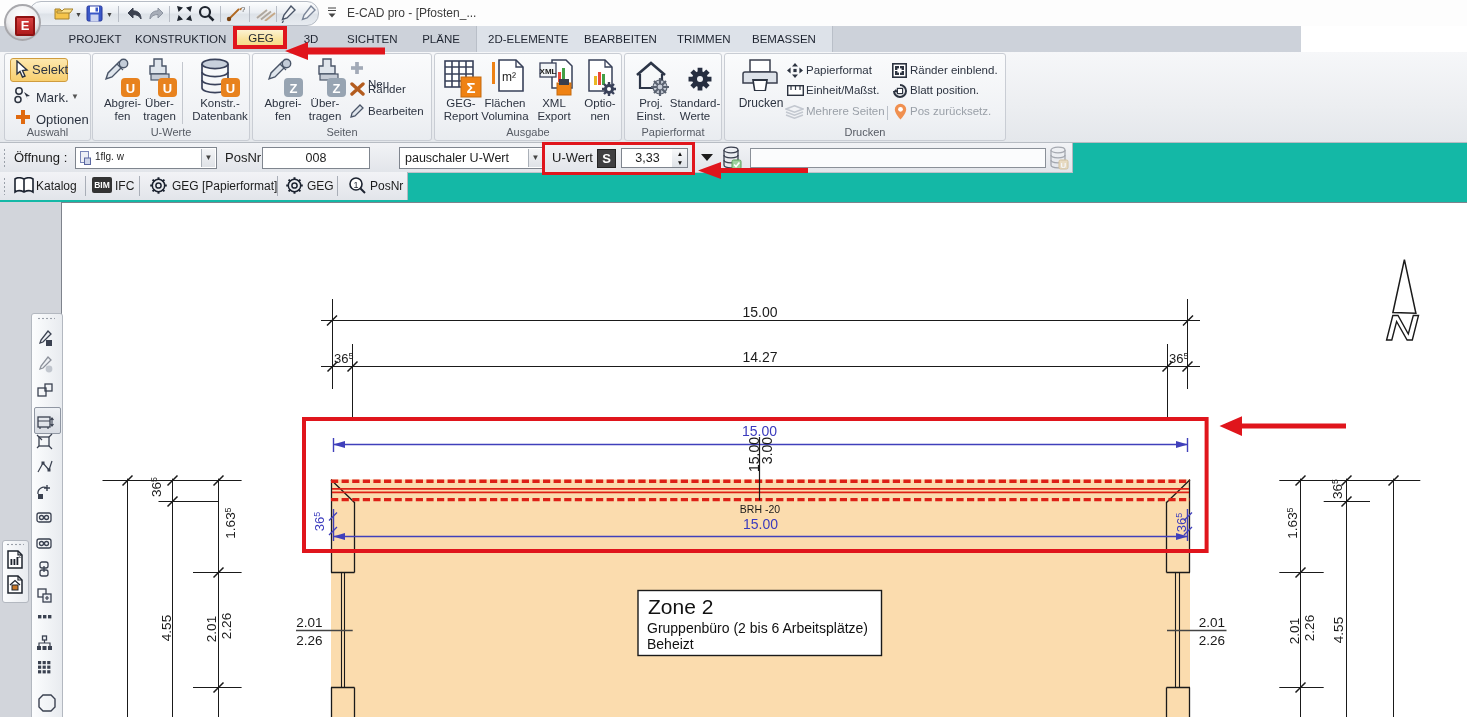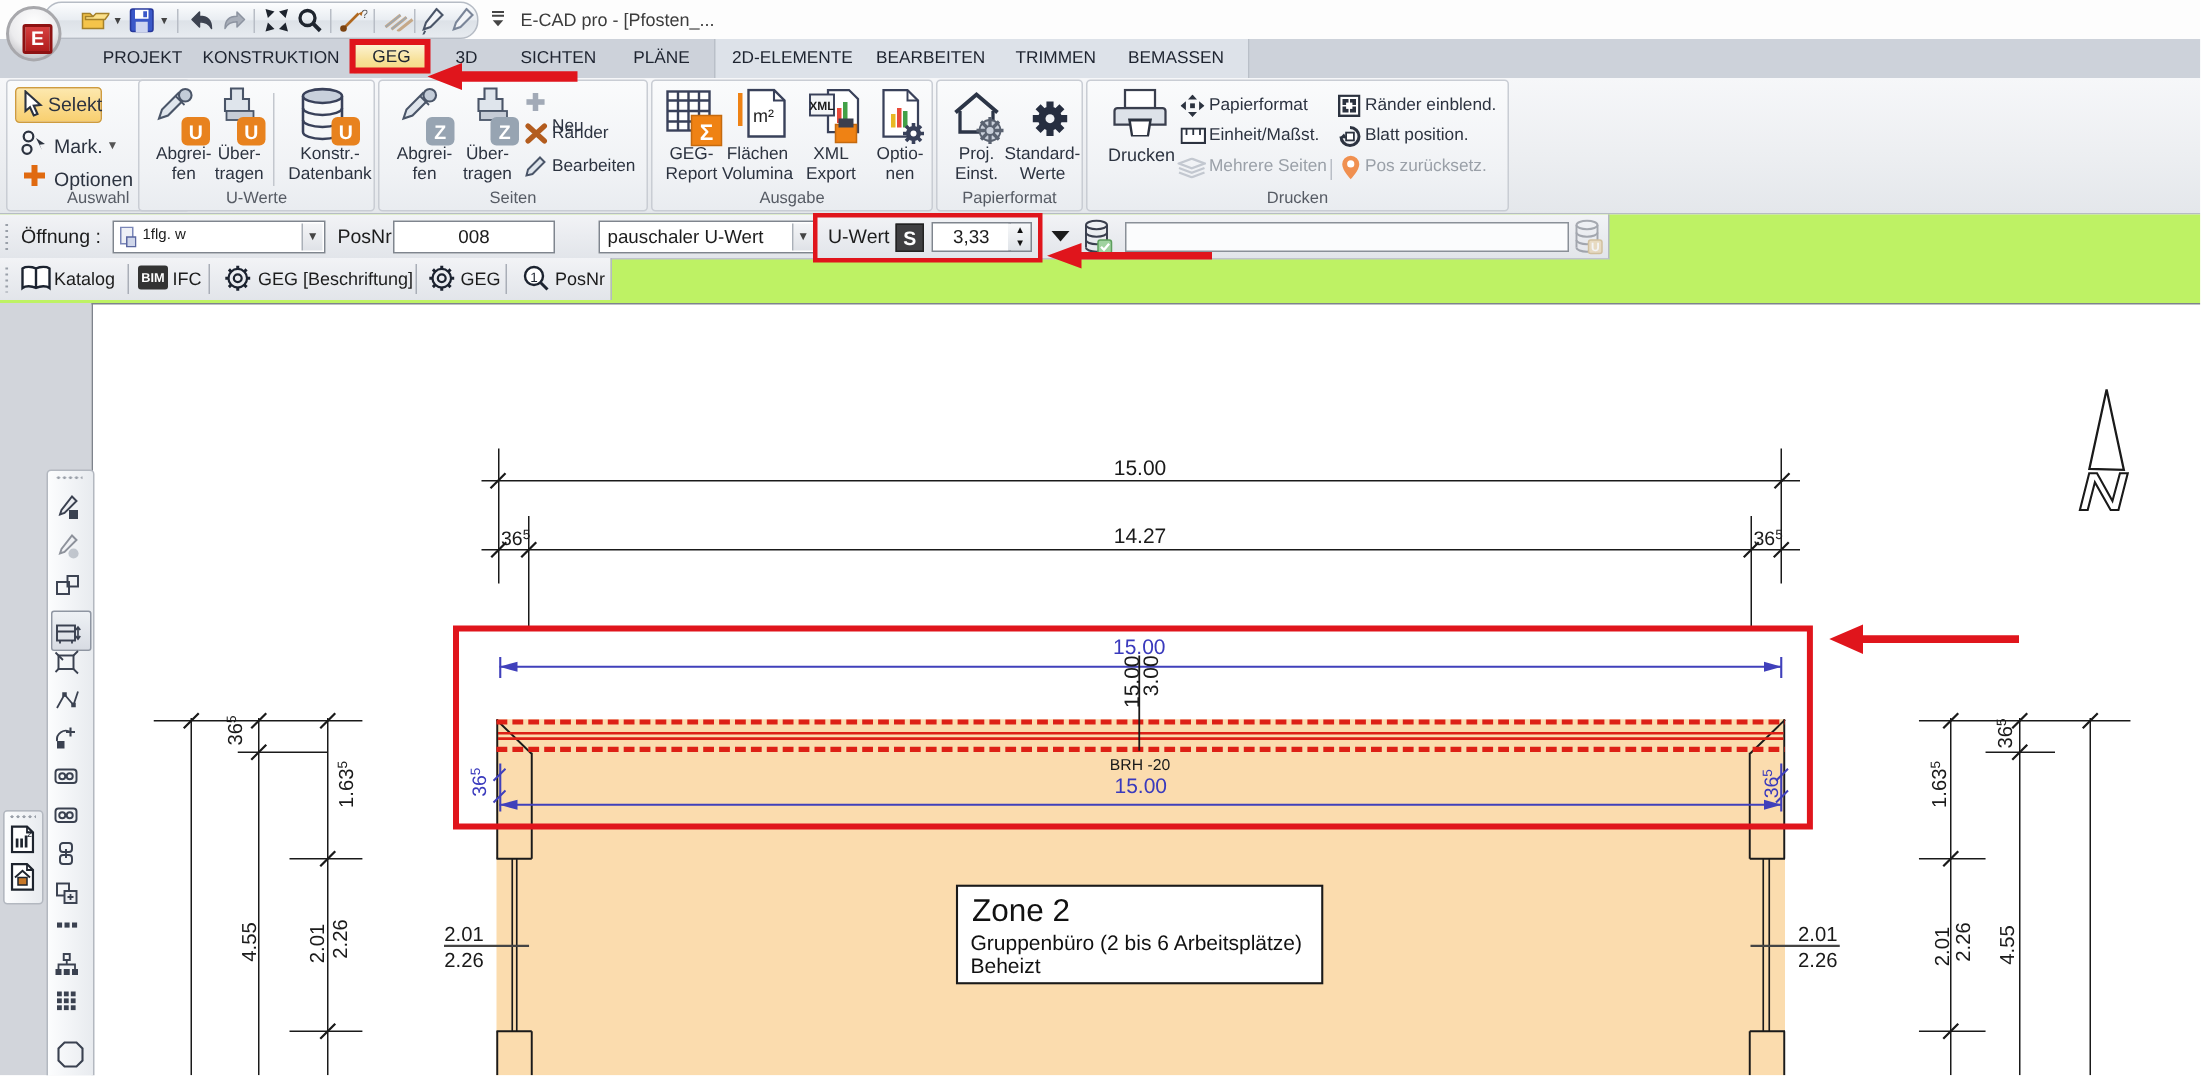--- a/index.html
+++ b/index.html
@@ -16,40 +16,40 @@
 #qat{position:absolute;left:29px;top:1px;width:288px;height:23px;
   background:linear-gradient(#fcfdfe,#e9edf2 48%,#dde2e8 52%,#e7ebf0);
   border:1px solid #b6bcc5;border-radius:12px;}
 #orb{position:absolute;left:4px;top:4px;width:37px;height:37px;border-radius:50%;
   background:radial-gradient(circle at 50% 30%,#ffffff,#ececee 55%,#c2c2c6 85%,#ababaf);
   border:2px solid #a8a8ac;box-sizing:border-box;z-index:30;}
 #orb .eb{position:absolute;left:9px;top:10px;width:16px;height:16px;border-radius:2px;
   background:linear-gradient(#d64040,#b01c1c);border:2px solid #8e1212;box-sizing:content-box;
   color:#fff;font-weight:bold;font-size:13px;text-align:center;line-height:16px;}
 
-#tabrow{position:absolute;left:0;top:26px;width:1467px;height:26px;background:#cdd2da;}
+#tabrow{position:absolute;left:0;top:26px;width:1301px;height:26px;background:#cdd2da;}
 #ctxbg{position:absolute;left:476px;top:0;width:355px;height:26px;background:#dde2e9;
   border-left:1px solid #b9bfc8;border-right:1px solid #b9bfc8;}
 .tab{position:absolute;top:0;height:26px;line-height:26px;font-size:11.5px;color:#1e2430;
   text-align:center;white-space:nowrap;}
 #gegtab{position:absolute;left:236px;top:27px;z-index:5;width:48px;height:21px;
   background:linear-gradient(#fdf6dd,#f7e096 60%,#f5d87e);
   border:1px solid #caa64e;border-bottom:none;border-radius:3px 3px 0 0;
   font-size:11.5px;color:#1e2430;text-align:center;line-height:21px;}
 
 #ribbon{position:absolute;left:0;top:52px;width:1467px;height:90px;
   background:linear-gradient(#f6f7f9,#eceef1 60%,#e4e7eb);border-bottom:1px solid #b7bcc3;}
 .grp{position:absolute;top:1px;height:86px;border:1px solid #c9cdd4;border-radius:3px;
   background:linear-gradient(#fafbfc,#f0f2f5 70%,#e9ecf0);}
 .grplabel{position:absolute;left:0;right:0;bottom:2px;font-size:11px;color:#565b64;text-align:center;}
 .biglbl{position:absolute;font-size:11.5px;color:#2c3340;text-align:center;line-height:13px;}
 .smalltxt{position:absolute;font-size:11.5px;color:#2c3340;}
 .graytxt{color:#9aa0a8;}
 
-#dock{position:absolute;left:0;top:143px;width:1467px;height:59px;background:#bef264;}
+#dock{position:absolute;left:0;top:143px;width:1467px;height:59px;background:#14b8a6;}
 #row1{position:absolute;left:0;top:0;width:1072px;height:29px;
   background:linear-gradient(#f2f3f6,#e2e5ea);border-right:1px solid #b4b9c1;border-bottom:1px solid #bfc3cb;}
 #row2{position:absolute;left:0;top:29px;width:407px;height:28px;
   background:linear-gradient(#f2f3f6,#e2e5ea);border-right:1px solid #b4b9c1;}
 .lbl13{font-size:13px;color:#1c1c1c;}
 .combo{position:absolute;background:#fff;border:1px solid #7f858e;}
 .combo .arr{position:absolute;right:1px;top:1px;bottom:1px;width:13px;
   background:linear-gradient(#f4f5f7,#dfe2e7);border-left:1px solid #aab0b8;
   font-size:8px;color:#444;text-align:center;line-height:18px;}
 .vsep{position:absolute;top:4px;width:1px;height:20px;background:#a9aeb7;}
@@ -144,21 +144,21 @@
     <div class="tab" style="left:421px;width:40px;">PLÄNE</div>
     <div class="tab" style="left:488px;width:68px;">2D-ELEMENTE</div>
     <div class="tab" style="left:584px;width:66px;">BEARBEITEN</div>
     <div class="tab" style="left:677px;width:53px;">TRIMMEN</div>
     <div class="tab" style="left:752px;width:62px;">BEMASSEN</div>
   </div>
   <div id="gegtab">GEG</div>
 
   <div id="ribbon">
 
-    <div class="grp" style="left:4px;width:85px;padding-left:36px;">
+    <div class="grp" style="left:4px;width:85px;">
       <div style="position:absolute;left:5px;top:4px;width:56px;height:22px;background:linear-gradient(#fde8ae,#f8cf6f);border:1px solid #cf9c3e;border-radius:3px;"></div>
       <svg class="abs" style="left:9px;top:6px;" width="17" height="18" viewBox="0 0 17 18">
           <path d="M3,1 L13,10 L8.5,10.5 L11,16 L8.5,17 L6,11.5 L3,14 Z" fill="#fff" stroke="#2c3340" stroke-width="1.4"></path>
         </svg>
       <div class="smalltxt" style="left:27px;top:8px;font-size:13px;">Selekt</div>
       <svg class="abs" style="left:8px;top:32px;" width="20" height="18" viewBox="0 0 20 18">
           <circle cx="6" cy="5" r="3.2" fill="none" stroke="#2c3340" stroke-width="1.5"></circle>
           <circle cx="5" cy="13.5" r="3" fill="none" stroke="#2c3340" stroke-width="1.5"></circle>
           <path d="M11,6 L17,10 L13.5,10.5 L15,14 Z" fill="#2c3340"></path>
         </svg>
@@ -420,21 +420,21 @@
       <div class="vsep" style="left:139px;"></div>
       <svg class="abs" style="left:149px;top:4px;" width="19" height="19" viewBox="0 0 19 19">
           <g fill="none" stroke="#1c2330" stroke-width="1.5">
             <circle cx="9.5" cy="9.5" r="6.2"></circle>
             <circle cx="9.5" cy="9.5" r="2.6"></circle>
             <g stroke-width="2">
               <path d="M9.5,1.2 v2.6 M9.5,15.2 v2.6 M1.2,9.5 h2.6 M15.2,9.5 h2.6 M3.6,3.6 l1.9,1.9 M13.5,13.5 l1.9,1.9 M15.4,3.6 l-1.9,1.9 M5.5,13.5 l-1.9,1.9"></path>
             </g>
           </g>
         </svg>
-      <div class="lbl13 abs" style="left:172px;top:7px;font-size:12px;">GEG [Beschriftung]</div>
+      <div class="lbl13 abs" style="left:172px;top:7px;font-size:12px;">GEG [Papierformat]</div>
       <div class="vsep" style="left:277px;"></div>
       <svg class="abs" style="left:285px;top:4px;" width="19" height="19" viewBox="0 0 19 19">
           <g fill="none" stroke="#1c2330" stroke-width="1.5">
             <circle cx="9.5" cy="9.5" r="6.2"></circle>
             <circle cx="9.5" cy="9.5" r="2.6"></circle>
             <g stroke-width="2">
               <path d="M9.5,1.2 v2.6 M9.5,15.2 v2.6 M1.2,9.5 h2.6 M15.2,9.5 h2.6 M3.6,3.6 l1.9,1.9 M13.5,13.5 l1.9,1.9 M15.4,3.6 l-1.9,1.9 M5.5,13.5 l-1.9,1.9"></path>
             </g>
           </g>
         </svg>

